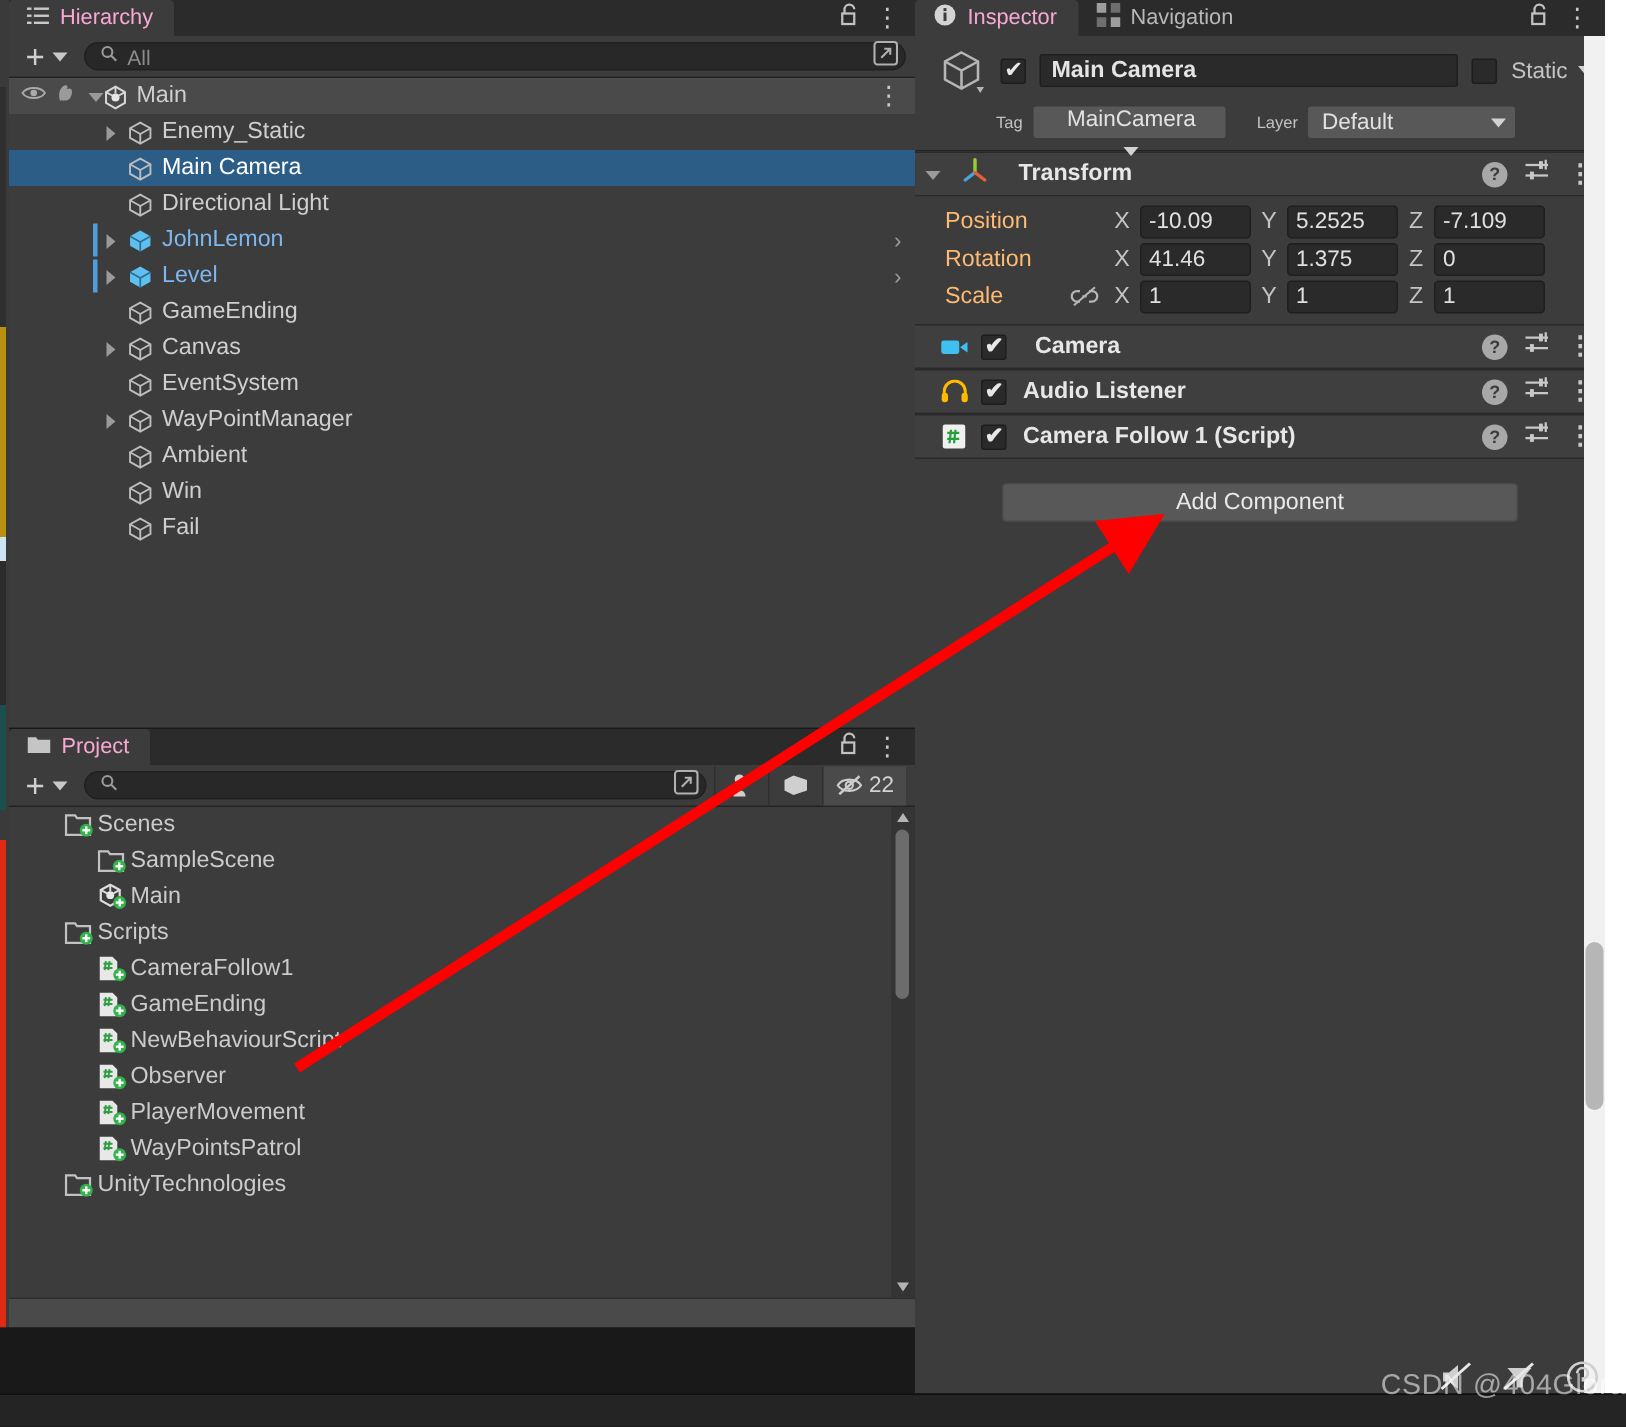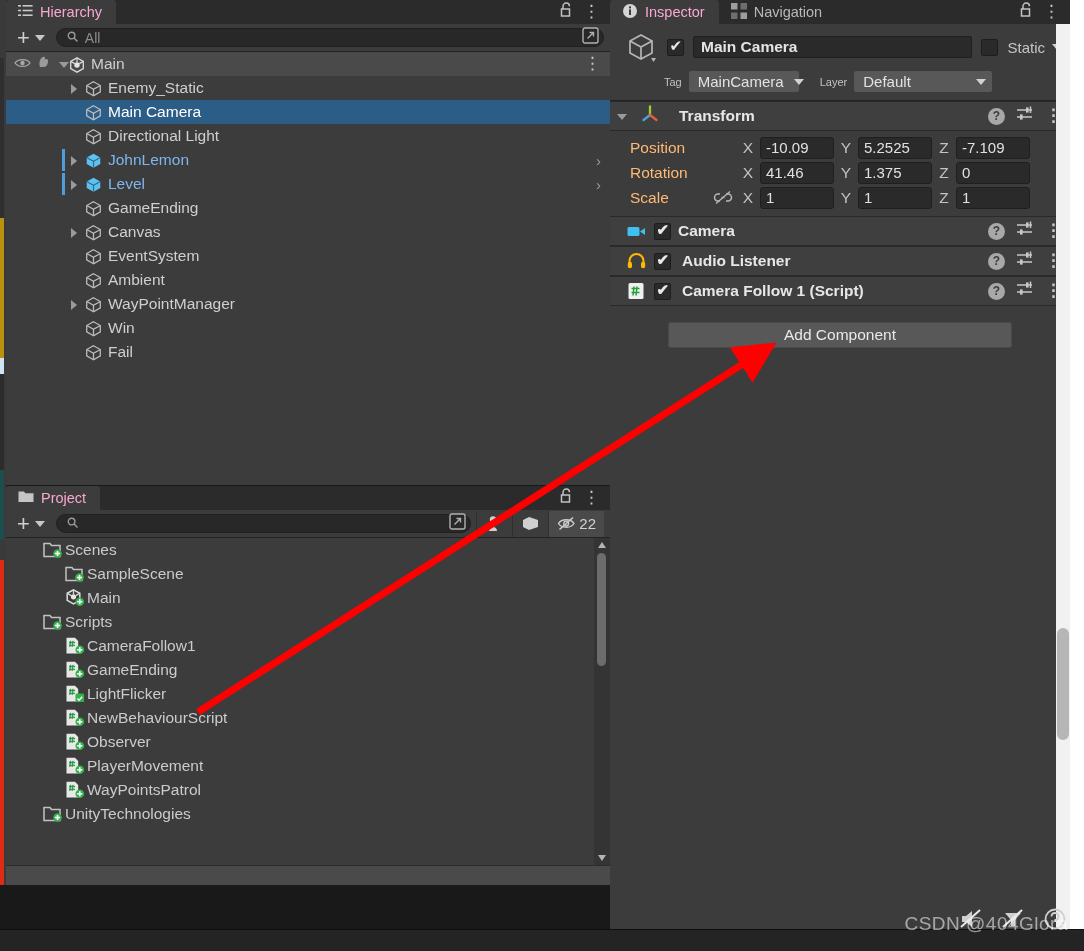--- a/index.html
+++ b/index.html
@@ -305,37 +305,37 @@
             <span class="arrow"></span>
             <span style="width:4px;flex:none;"></span>
             <span class="cube"><svg width="17" height="17" viewBox="0 0 20 20">
                 <path d="M10 2 L18 6.5 V14 L10 18.5 L2 14 V6.5 Z" fill="none" stroke="#bdbdbd" stroke-width="1.5"></path>
                 <path d="M2 6.5 L10 11 L18 6.5 M10 11 V18.5" fill="none" stroke="#bdbdbd" stroke-width="1.5"></path>
               </svg></span>
             <span class="label">EventSystem</span>
           </div>
           <div class="row">
             <span style="width:62px;flex:none;"></span>
+            <span class="arrow closed"></span>
+            <span style="width:4px;flex:none;"></span>
+            <span class="cube"><svg width="17" height="17" viewBox="0 0 20 20">
+                <path d="M10 2 L18 6.5 V14 L10 18.5 L2 14 V6.5 Z" fill="none" stroke="#bdbdbd" stroke-width="1.5"></path>
+                <path d="M2 6.5 L10 11 L18 6.5 M10 11 V18.5" fill="none" stroke="#bdbdbd" stroke-width="1.5"></path>
+              </svg></span>
+            <span class="label">WayPointManager</span>
+          </div>
+          <div class="row">
+            <span style="width:62px;flex:none;"></span>
             <span class="arrow"></span>
             <span style="width:4px;flex:none;"></span>
             <span class="cube"><svg width="17" height="17" viewBox="0 0 20 20">
                 <path d="M10 2 L18 6.5 V14 L10 18.5 L2 14 V6.5 Z" fill="none" stroke="#bdbdbd" stroke-width="1.5"></path>
                 <path d="M2 6.5 L10 11 L18 6.5 M10 11 V18.5" fill="none" stroke="#bdbdbd" stroke-width="1.5"></path>
               </svg></span>
             <span class="label">Ambient</span>
-          </div>
-          <div class="row">
-            <span style="width:62px;flex:none;"></span>
-            <span class="arrow closed"></span>
-            <span style="width:4px;flex:none;"></span>
-            <span class="cube"><svg width="17" height="17" viewBox="0 0 20 20">
-                <path d="M10 2 L18 6.5 V14 L10 18.5 L2 14 V6.5 Z" fill="none" stroke="#bdbdbd" stroke-width="1.5"></path>
-                <path d="M2 6.5 L10 11 L18 6.5 M10 11 V18.5" fill="none" stroke="#bdbdbd" stroke-width="1.5"></path>
-              </svg></span>
-            <span class="label">WayPointManager</span>
           </div>
           <div class="row">
             <span style="width:62px;flex:none;"></span>
             <span class="arrow"></span>
             <span style="width:4px;flex:none;"></span>
             <span class="cube"><svg width="17" height="17" viewBox="0 0 20 20">
                 <path d="M10 2 L18 6.5 V14 L10 18.5 L2 14 V6.5 Z" fill="none" stroke="#bdbdbd" stroke-width="1.5"></path>
                 <path d="M2 6.5 L10 11 L18 6.5 M10 11 V18.5" fill="none" stroke="#bdbdbd" stroke-width="1.5"></path>
               </svg></span>
             <span class="label">Win</span>
@@ -496,32 +496,20 @@
               </svg></span>
             <span class="label">GameEnding</span>
           </div>
           <div class="prow">
             <span style="width:56px;flex:none;"></span>
             <span class="arrow"></span>
             <span style="width:3px;flex:none;"></span>
             <span class="folder" style="width:22px;height:18px;"><svg width="21" height="18" viewBox="0 0 21 18">
                 <path d="M1.5 0.8 H10 L13.2 4 V16.5 H1.5 Z" fill="#e8e8e8"></path>
                 <path d="M4 5.5 h6 M4 8.3 h6 M5.6 3.8 l-0.8 6 M8 3.8 l-0.8 6" stroke="#2f9e42" stroke-width="1.3"></path>
-                <rect x="10.5" y="8.5" width="8.6" height="8.6" rx="1.4" fill="#31b34a"></rect>
-                <path d="M12.4 13.4 l1.7 1.8 l3.1 -3.4" stroke="#fff" stroke-width="1.5" fill="none"></path>
-              </svg></span>
-            <span class="label">LightFlicker</span>
-          </div>
-          <div class="prow">
-            <span style="width:56px;flex:none;"></span>
-            <span class="arrow"></span>
-            <span style="width:3px;flex:none;"></span>
-            <span class="folder" style="width:22px;height:18px;"><svg width="21" height="18" viewBox="0 0 21 18">
-                <path d="M1.5 0.8 H10 L13.2 4 V16.5 H1.5 Z" fill="#e8e8e8"></path>
-                <path d="M4 5.5 h6 M4 8.3 h6 M5.6 3.8 l-0.8 6 M8 3.8 l-0.8 6" stroke="#2f9e42" stroke-width="1.3"></path>
                 <circle cx="14.8" cy="12.8" r="4.3" fill="#31b34a"></circle>
                 <rect x="14" y="10.2" width="1.6" height="5.2" fill="#fff"></rect>
                 <rect x="12.2" y="12" width="5.2" height="1.6" fill="#fff"></rect>
               </svg></span>
             <span class="label">NewBehaviourScript</span>
           </div>
           <div class="prow">
             <span style="width:56px;flex:none;"></span>
             <span class="arrow"></span>
             <span style="width:3px;flex:none;"></span>
@@ -631,21 +619,21 @@
           </svg>
         </span>
         <span class="chk on"></span>
         <span class="nameinput">Main Camera</span>
         <span class="chk"></span>
         <span class="statictog">Static</span>
         <span class="tri" style="margin-left:-2px;"></span>
       </div>
       <div class="insp-row2">
         <span class="fl-label">Tag</span>
-        <span class="dropdown" style="width:110px;">
+        <span class="dropdown" style="width:128px;flex-direction:column;">
           <span>MainCamera</span>
           <span class="tri"></span>
         </span>
         <span class="fl-label" style="margin-left:14px;">Layer</span>
         <span class="dropdown" style="width:138px;">
           <span>Default</span>
           <span class="tri"></span>
         </span>
       </div>
     </div>
@@ -720,21 +708,21 @@
     <div id="components">
         <div class="comp-head">
           <span class="arrow closed" style="margin-right:2px;"></span>
           <span style="width:22px;display:flex;align-items:center;justify-content:center;">
             <svg width="19" height="15" viewBox="0 0 19 15">
               <rect x="0.5" y="3" width="12" height="9" rx="1.6" fill="#3fc0f0"></rect>
               <path d="M13 7.5 L18 4 V11 Z" fill="#3fc0f0"></path>
             </svg>
           </span>
           <span class="chk on"></span>
-          <span style="margin-left:0;">Camera</span>
+          <span style="margin-left:12px;">Camera</span>
           <span class="sp"></span>
           <span class="comp-icons">
             <span class="help-i">?</span>
             <span><svg width="18" height="16" viewBox="0 0 18 16">
                 <line x1="1" y1="4" x2="16" y2="4" stroke="#c8c8c8" stroke-width="1.5"></line>
                 <line x1="1" y1="11" x2="16" y2="11" stroke="#c8c8c8" stroke-width="1.5"></line>
                 <rect x="10" y="1.4" width="2.6" height="5.2" fill="#c8c8c8"></rect>
                 <rect x="4" y="8.4" width="2.6" height="5.2" fill="#c8c8c8"></rect>
                 <line x1="14.5" y1="0.5" x2="14.5" y2="7" stroke="#c8c8c8" stroke-width="1.5"></line>
               </svg></span>
@@ -812,21 +800,21 @@
         <line x1="3" y1="20" x2="22" y2="3" stroke="#e8e8e8" stroke-width="2"></line>
       </svg>
     </span>
     <span>
       <svg width="26" height="24" viewBox="0 0 26 24">
         <circle cx="13" cy="12" r="9.5" fill="none" stroke="#cfcfcf" stroke-width="1.8"></circle>
         <path d="M9.5 9.5 a3.5 3.5 0 1 1 3.8 3.5 v2" fill="none" stroke="#cfcfcf" stroke-width="1.8"></path>
       </svg>
     </span>
   </div>
-  <div class="watermark" style="right:16px;bottom:16px;">CSDN @404Glora</div>
+  <div class="watermark" style="right:0;bottom:16px;">CSDN @404Glora</div>
 
   <svg class="arrow-annot" width="1084" height="951">
     <defs>
       <marker id="ah" markerWidth="6" markerHeight="6" refX="3.2" refY="3" orient="auto">
         <path d="M0,0 L6,3 L0,6 z" fill="#ff0000"></path>
       </marker>
     </defs>
     <line x1="198" y1="712" x2="760" y2="353" stroke="#ff0000" stroke-width="7" marker-end="url(#ah)"></line>
   </svg>
 

